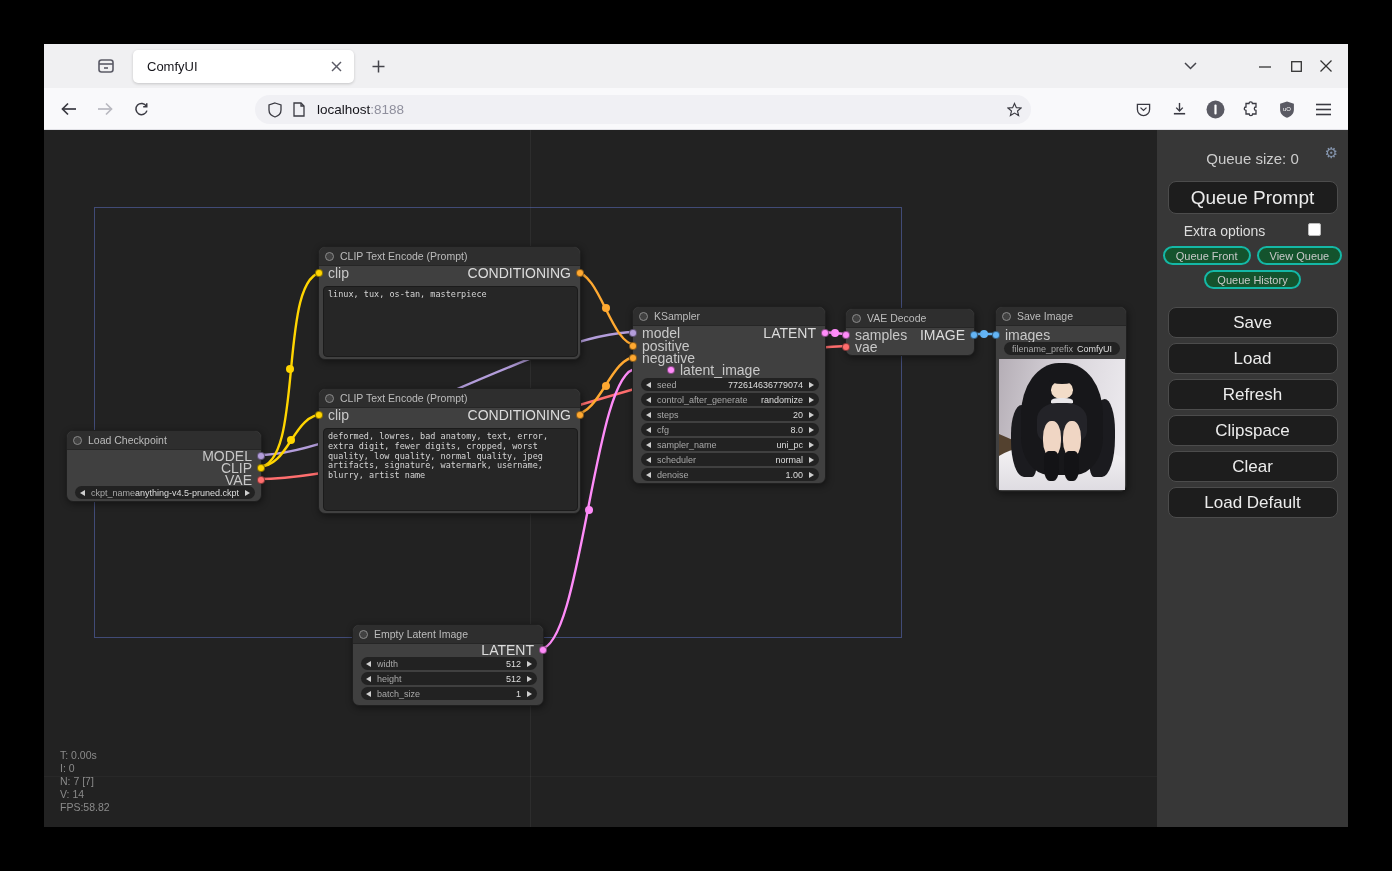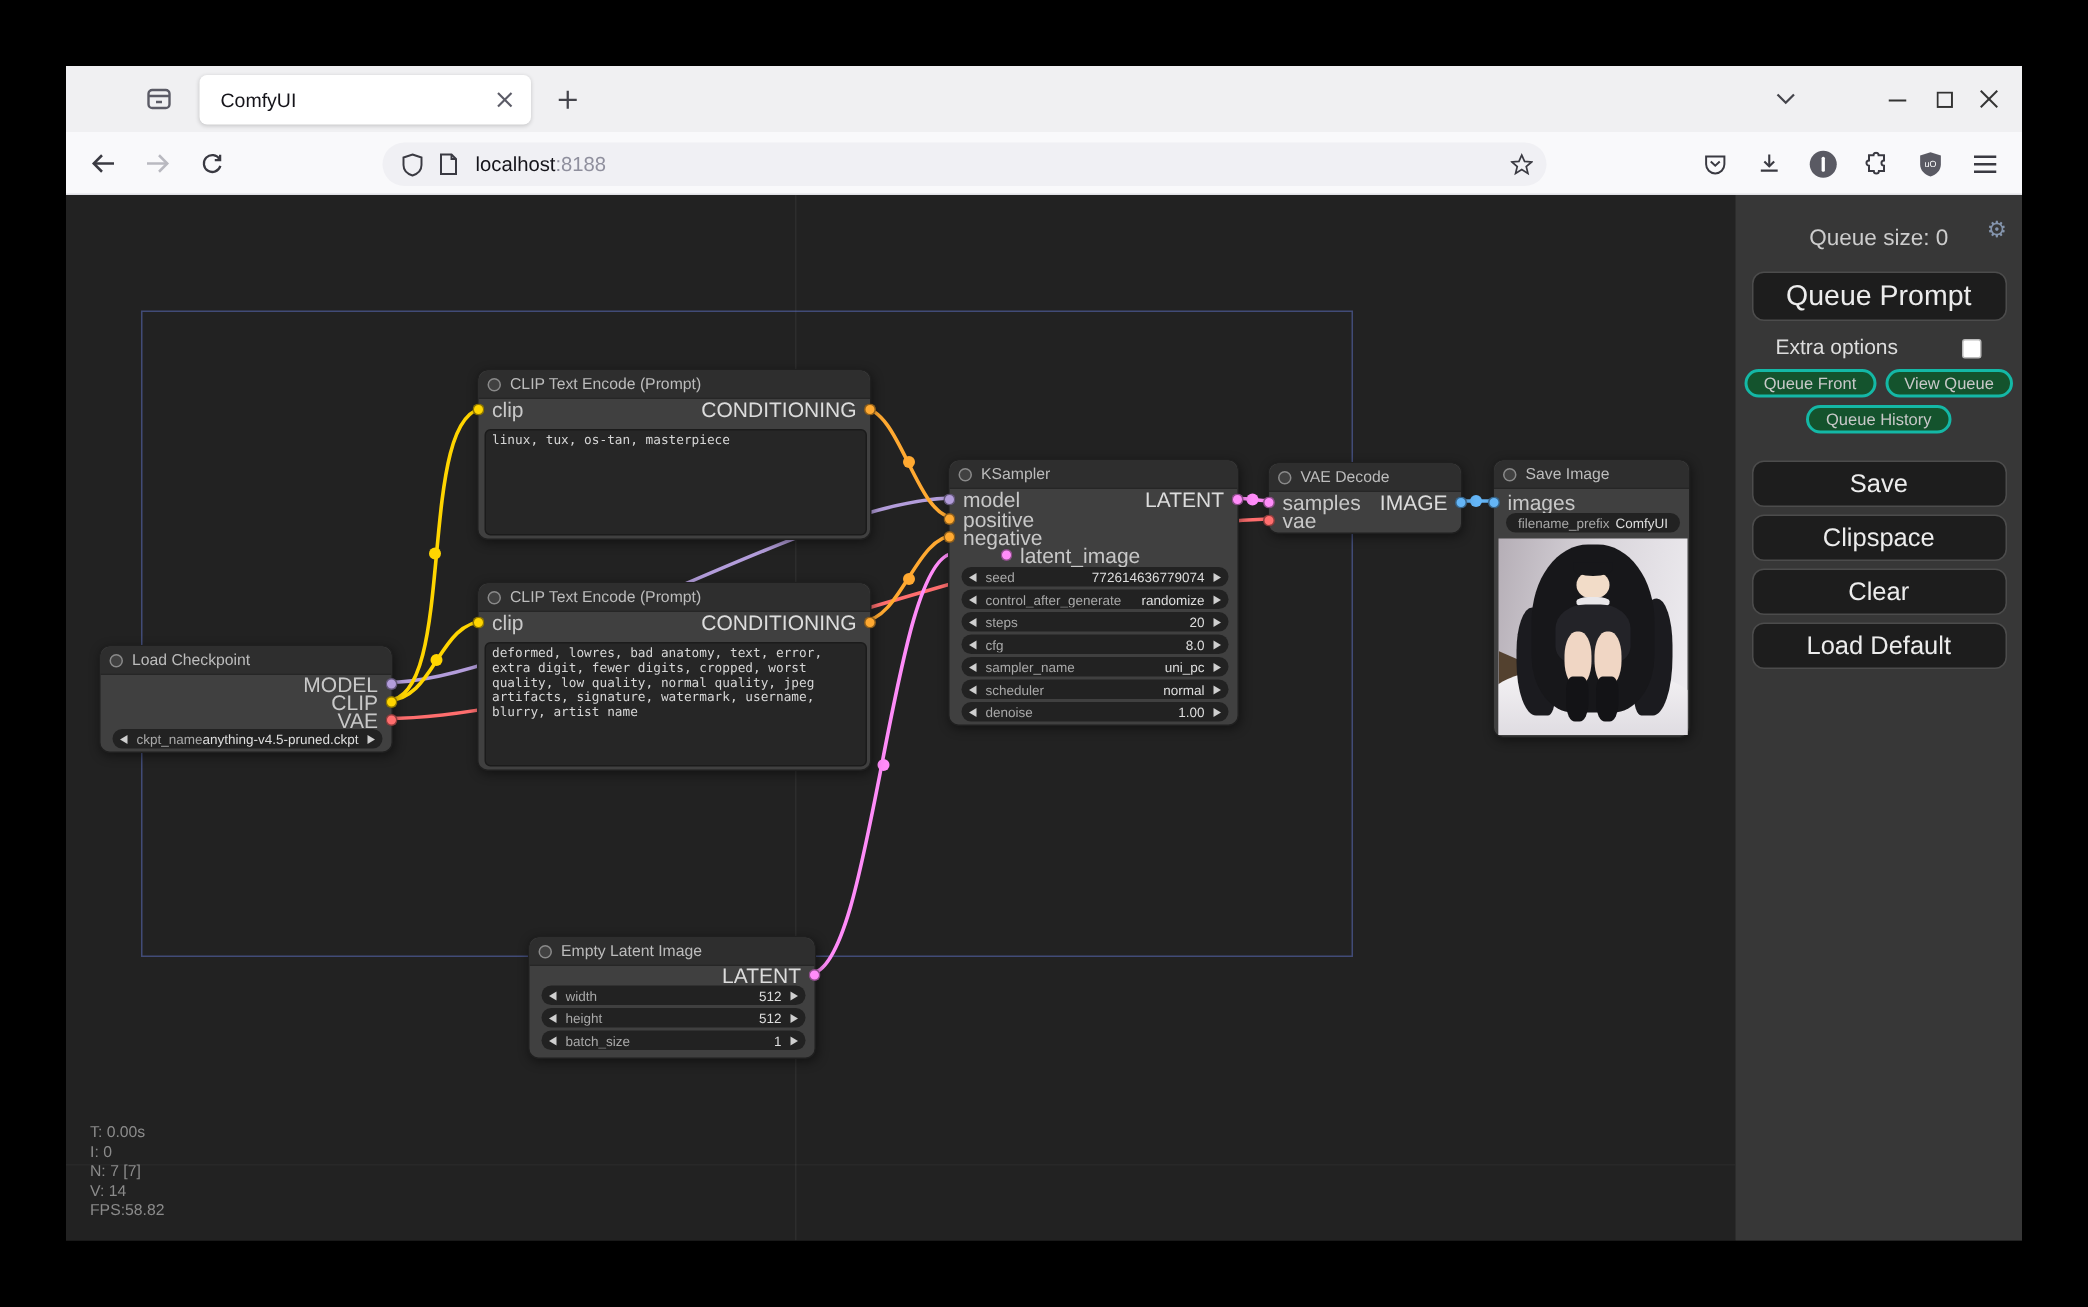--- a/index.html
+++ b/index.html
@@ -41,21 +41,21 @@
   .pill .pval { color:#dedede; white-space:nowrap; }
   .tri-l { position:absolute; left:5px; top:3.5px; width:0; height:0; border-top:3px solid transparent; border-bottom:3px solid transparent; border-right:5px solid #cfcfcf; }
   .tri-r { position:absolute; right:5px; top:3.5px; width:0; height:0; border-top:3px solid transparent; border-bottom:3px solid transparent; border-left:5px solid #cfcfcf; }
   .prompt-box { position:absolute; background:#262626; border:1px solid #1b1b1b; border-radius:4px; color:#d6d6d6; font-family:"DejaVu Sans Mono", monospace; font-size:8.5px; line-height:9.8px; padding:3px 4px; overflow:hidden; white-space:pre-wrap; }
 
   
   .queue-size { font-size:15px; color:#cccccc; margin-top:8px; }
   .gear { position:absolute; top:14px; right:10px; font-size:15px; color:#8494ac; cursor:pointer; }
   .btn-big { width:170px; height:33px; background:#1d1d1d; border:1px solid #4c4c4c; border-radius:8px; color:#ececec; font-size:19px; display:flex; align-items:center; justify-content:center; margin-top:5px; cursor:pointer; }
   .btn-mid { width:170px; height:31px; font-size:17px; }
-  .extra-row { display:flex; align-items:flex-end; margin-top:9px;gap:36px; }
+  .extra-row { display:flex; align-items:flex-start; margin-top:9px;gap:36px; }
   .extra-label { font-size:14px; color:#dddddd; }
   .checkbox { width:13px; height:13px; background:#fff; border:1px solid #bbb; border-radius:2px; margin-left:7px; cursor:pointer; }
   .small-row { display:flex; gap:6px; margin-top:7px; }
   .btn-small { height:19px; background:#14532d; border:2px solid #14b8a6; border-radius:10px; color:#c9c9c9; font-size:11px; display:flex; align-items:center; justify-content:center; padding:0 11px; cursor:pointer; }
   .btn-stack-gap { height:13px; }
 
   
   #stats { position:absolute; left:16px; top:619px; font-size:10.5px; color:#8b8b8b; line-height:13px; }
 
   
@@ -376,18 +376,20 @@
       <span class="extra-label">Extra options</span>
       <span class="checkbox"></span>
     </div>
     <div class="small-row">
       <div class="btn-small">Queue Front</div>
       <div class="btn-small">View Queue</div>
     </div>
     <div class="btn-small" style="margin-top:5px;">Queue History</div>
     <div class="btn-stack-gap"></div>
     <div class="btn-big btn-mid">Save</div>
+    <div class="btn-big btn-mid">Load</div>
+    <div class="btn-big btn-mid">Refresh</div>
     <div class="btn-big btn-mid">Clipspace</div>
     <div class="btn-big btn-mid">Clear</div>
     <div class="btn-big btn-mid">Load Default</div>
   </div>
 
 </div>
 
 </body></html>

